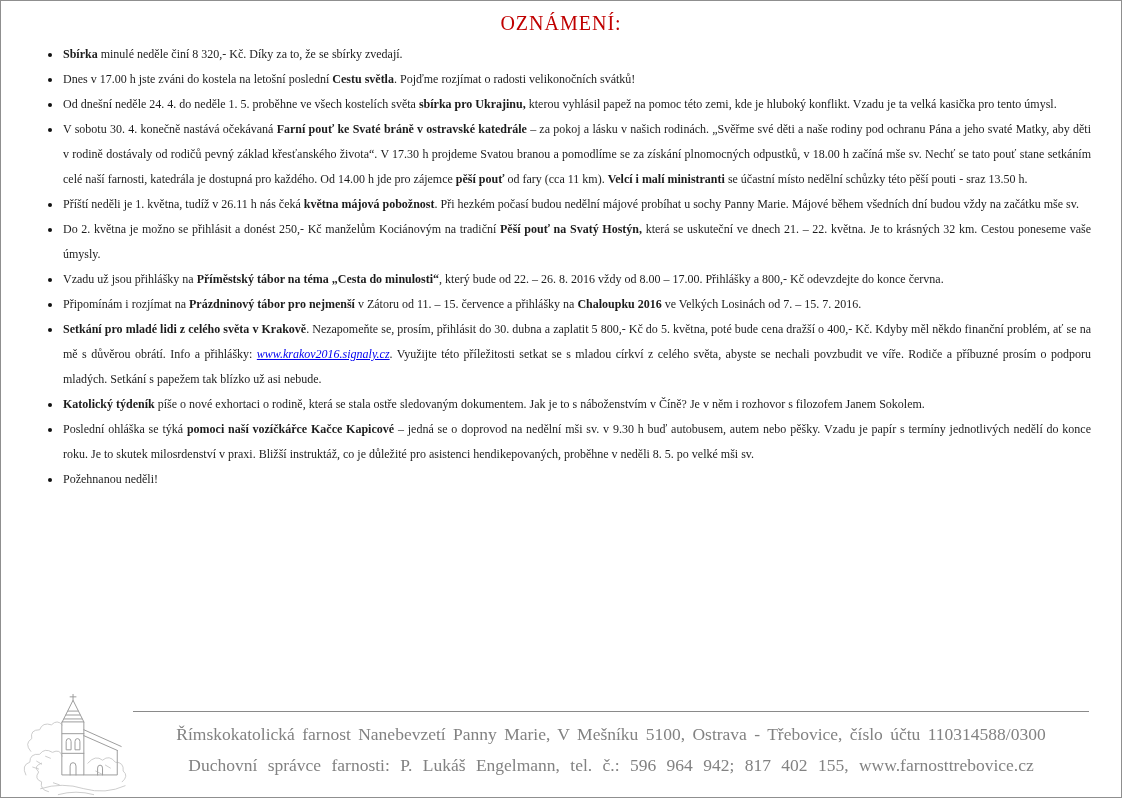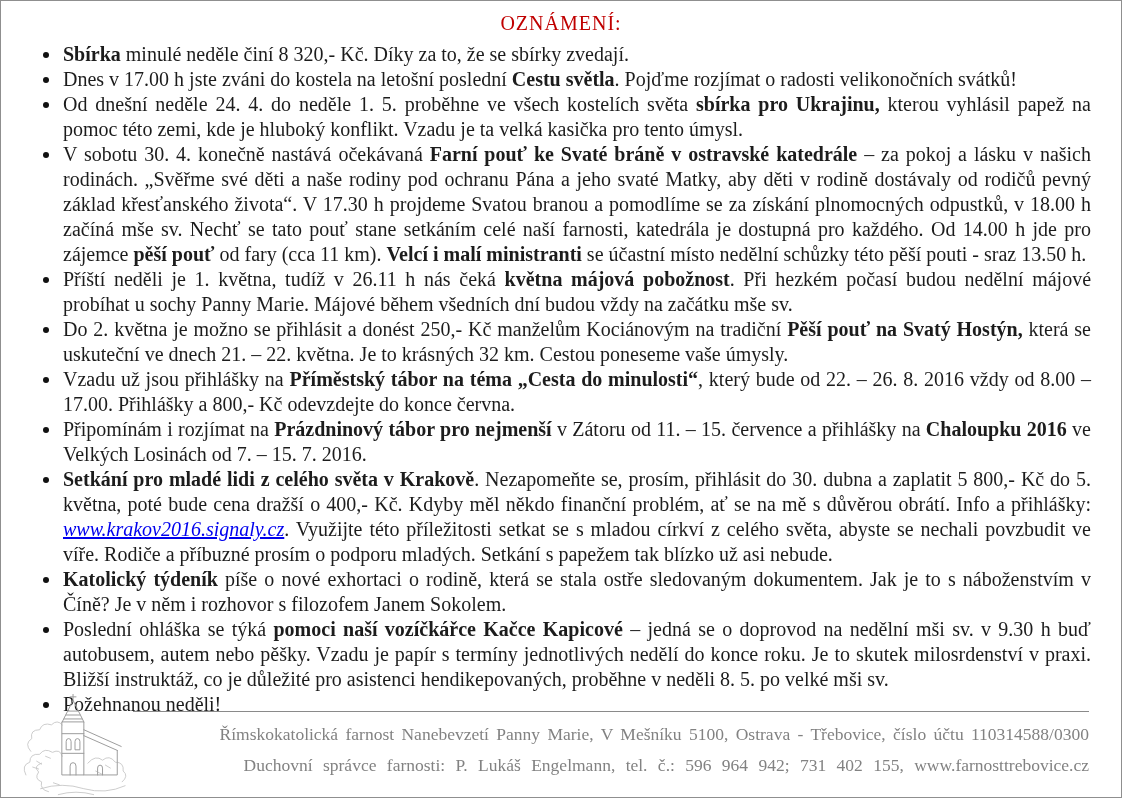--- a/index.html
+++ b/index.html
@@ -17,38 +17,38 @@
     text-align:center;
     font-weight:normal;
     font-size:20px;
     letter-spacing:1px;
     padding-top:11px;
     margin:0;
   }
   .content { padding:0 30px 0 40px; }
   ul.announcements { margin:7px 0 0 0; padding:0 0 0 21px; }
   ul.announcements li {
-    font-size:20px;
+    font-size:12px;
     line-height:25px;
     text-align:justify;
     padding-left:1px;
   }
   ul.announcements li::marker { color:#111; }
   ul.announcements b { font-weight:bold; }
   .link { text-decoration:underline; cursor:pointer;font-style:italic; }
   .footer { position:absolute; left:0; bottom:0; width:100%; height:108px; }
   .logo { position:absolute; left:18px; bottom:1px; }
   .footer-col {
     position:absolute; left:132px; right:32px; bottom:0; height:86px;
     border-top:1px solid #8a8a8a;
     padding-top:7px;
     box-sizing:border-box;
   }
   .fline {
-    text-align:right;
+    text-align:center;
     font-size:17.5px;
     line-height:31px;
     word-spacing:3px;
     white-space:nowrap;
   }
   .fline2 { word-spacing:6px; }
 </style>
 </head>
 <body>
 
@@ -98,17 +98,17 @@
         <path d="M7 84 q-5 -10 4 -13 q0 -9 10 -8 q5 -7 13 -2 q8 -4 10 4"></path>
         <path d="M70 72 q8 -9 15 -3 q7 -6 13 2 q9 0 8 9 q6 5 -1 11"></path>
         <path d="M30 101 q-9 -2 -7 -10 q-8 -3 -3 -10 q-6 -6 3 -9"></path>
         <path d="M18 70 l5 3 M27 65 l5 2 M14 76 l6 2 M78 80 l6 3 M88 74 l5 3 M35 92 l6 2"></path>
         <path d="M22 98 q22 -7 44 0 q22 6 42 -3"></path>
         <path d="M40 104 q18 -5 36 0"></path>
       </g>
     </svg>
     <div class="footer-col">
       <div class="fline fline1" style="color: rgb(130, 130, 130);">Římskokatolická farnost Nanebevzetí Panny Marie, V Mešníku 5100,  Ostrava - Třebovice,  číslo účtu 110314588/0300</div>
-      <div class="fline fline2" style="color: rgb(130, 130, 130);">Duchovní správce farnosti: P. Lukáš Engelmann,  tel. č.:  596 964 942;  731 402 155,  www.farnosttrebovice.cz</div>
+      <div class="fline fline2" style="color: rgb(130, 130, 130);">Duchovní správce farnosti: P. Lukáš Engelmann,  tel. č.:  596 964 942;  817 402 155,  www.farnosttrebovice.cz</div>
     </div>
   </div>
 
 </div>
 
 </body></html>

